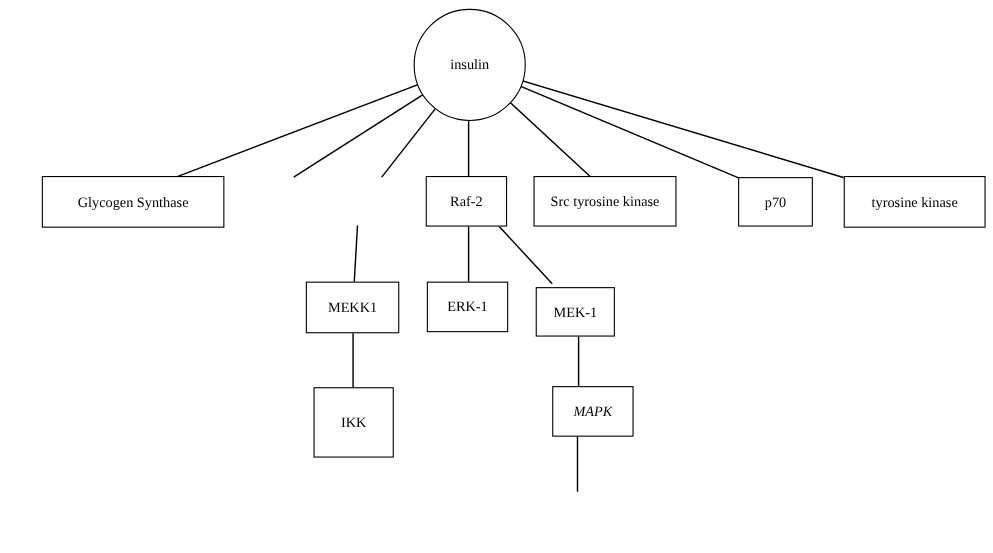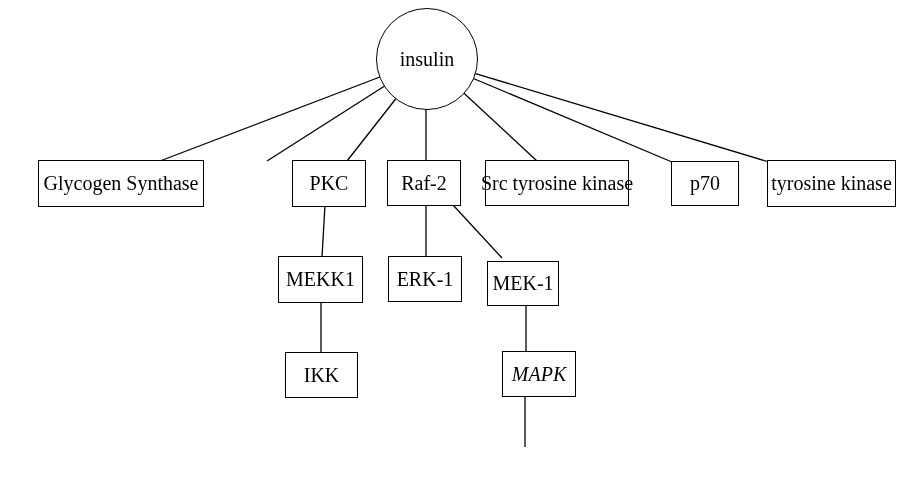--- a/index.html
+++ b/index.html
@@ -30,21 +30,21 @@
     height: 503px;
   }
   .node {
     position: absolute;
     box-sizing: border-box;
     background: #ffffff;
     border: 1.7px solid #000000;
     display: flex;
     align-items: center;
     justify-content: center;
-    font-size: 20px;
+    font-size: 13px;
     color: #000000;
     white-space: nowrap;
   }
   .node.circle {
     border-radius: 50%;
     border-width: 1.4px;
   }
 </style>
 </head>
 <body>
@@ -65,44 +65,41 @@
       <line x1="526" y1="301" x2="526" y2="352" stroke="#000000" stroke-width="1.3"></line>
       <line x1="525" y1="396" x2="525" y2="447" stroke="#000000" stroke-width="1.3"></line>
     </svg>
   <div class="nodes-layer">
       <div class="node circle" style="left: 376px; top: 8px; width: 102px; height: 102px;">
         <span>insulin</span>
       </div>
       <div class="node rect" style="left: 7px; top: 160px; width: 166px; height: 47px; margin-left: 31px;">
         <span>Glycogen Synthase</span>
       </div>
-      <div class="node rect" style="left: 292px; top: 160px; width: 74px; height: 47px;">
-        <span>PKC</span>
-      </div>
       <div class="node rect" style="left: 387px; top: 160px; width: 74px; height: 46px;">
         <span>Raf-2</span>
       </div>
-      <div class="node rect" style="left: 485px; top: 160px; width: 144px; height: 46px;">
+      <div class="node rect" style="left: 485px; top: 160px; width: 130px; height: 46px;">
         <span>Src tyrosine kinase</span>
       </div>
       <div class="node rect" style="left: 671px; top: 161px; width: 68px; height: 45px; align-items: center;">
         <span>p70</span>
       </div>
       <div class="node rect" style="left: 767px; top: 160px; width: 129px; height: 47px;">
         <span>tyrosine kinase</span>
       </div>
       <div class="node rect" style="left: 278px; top: 256px; width: 85px; height: 47px;">
         <span>MEKK1</span>
       </div>
       <div class="node rect" style="left: 388px; top: 256px; width: 74px; height: 46px;">
         <span>ERK-1</span>
       </div>
       <div class="node rect" style="left: 487px; top: 261px; width: 72px; height: 45px;">
         <span>MEK-1</span>
       </div>
-      <div class="node rect" style="left: 285px; top: 352px; width: 73px; height: 46px;">
+      <div class="node rect" style="left: 285px; top: 352px; width: 73px; height: 64px;">
         <span>IKK</span>
       </div>
       <div class="node rect" style="left: 502px; top: 351px; width: 74px; height: 46px; font-style: italic;">
         <span>MAPK</span>
       </div>
     </div>
 </div>
 
 </body></html>

